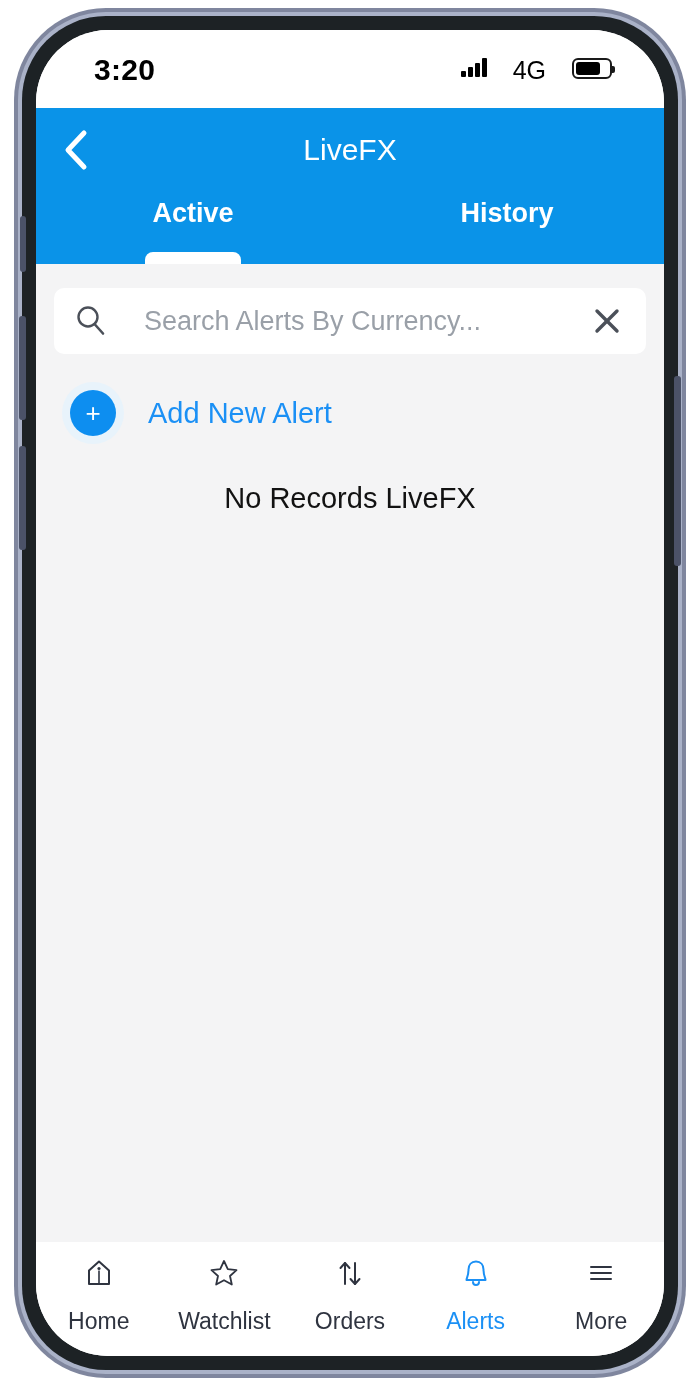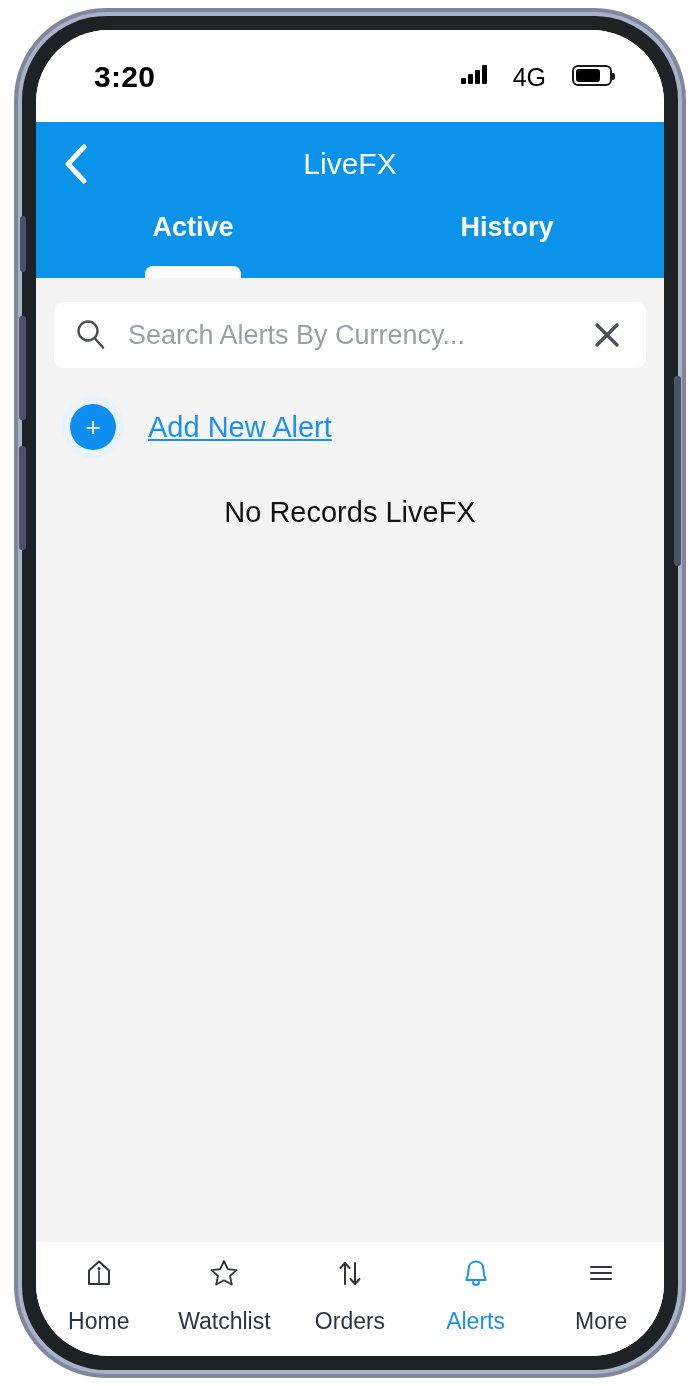--- a/index.html
+++ b/index.html
@@ -63,21 +63,21 @@
     background: #4b5268;
     border-radius: 3px;
   }
   .btn-silent { left: -2px; top: 200px;  width: 6px; height: 56px; }
   .btn-volup  { left: -3px; top: 300px;  width: 7px; height: 104px; }
   .btn-voldn  { left: -3px; top: 430px;  width: 7px; height: 104px; }
   .btn-power  { right: -3px; top: 360px; width: 7px; height: 190px; }
 
   
   .statusbar {
-    height: 92px;
+    height: 78px;
     background: #ffffff;
     display: flex;
     align-items: center;
     justify-content: space-between;
     padding: 0 52px 12px 58px;
     box-sizing: border-box;
     flex: 0 0 auto;
   }
   .status-time {
     font-size: 30px;
@@ -219,21 +219,21 @@
   }
   .search-icon { flex: 0 0 auto; display: flex; }
   .search-input {
     flex: 1 1 auto;
     border: none;
     outline: none;
     background: transparent;
     font-family: "Liberation Sans", sans-serif;
     font-size: 27px;
     color: #ec4899;
-    margin-left: 18px;
+    margin-left: 34px;
   }
   .search-input::placeholder { color: #9aa0a8; }
   .clear-btn {
     flex: 0 0 auto;
     cursor: pointer;
     display: flex;
     padding-left: 10px;
   }
 
   .add-alert-row {
@@ -264,21 +264,20 @@
     justify-content: center;
     color: #ffffff;
     font-size: 26px;
     line-height: 1;
     font-weight: 400;
   }
   .add-label {
     margin-left: 24px;
     color: #1b90f5;
     font-size: 29px;
-    text-decoration: underline;
   }
 
   .empty-state {
     text-align: center;
     margin-top: 38px;
     font-size: 29px;
     color: #121212;
   }
 
   

